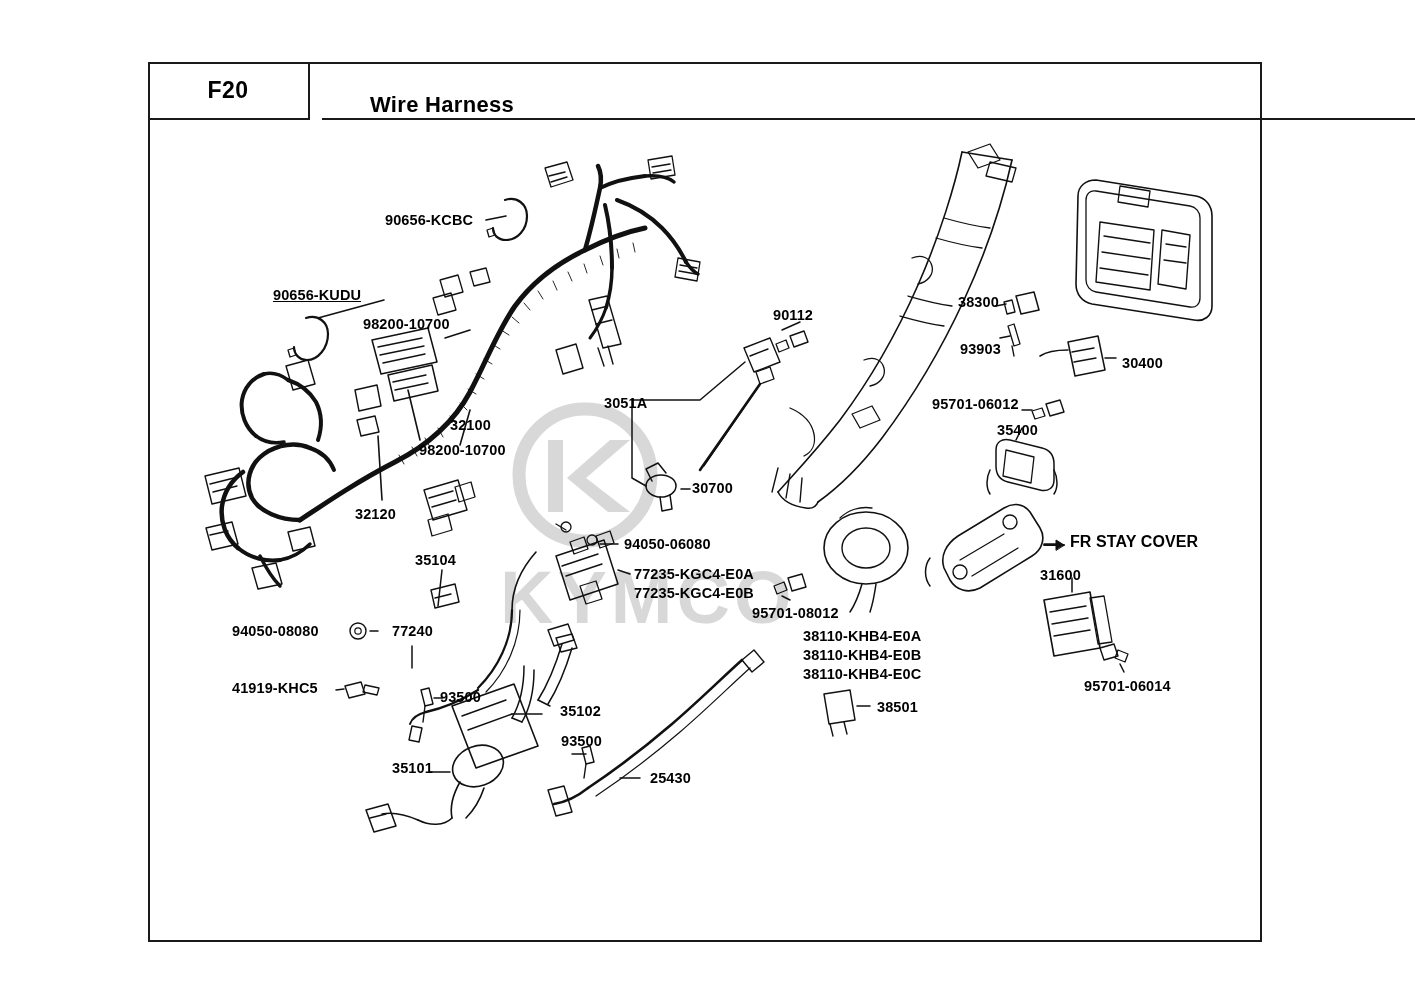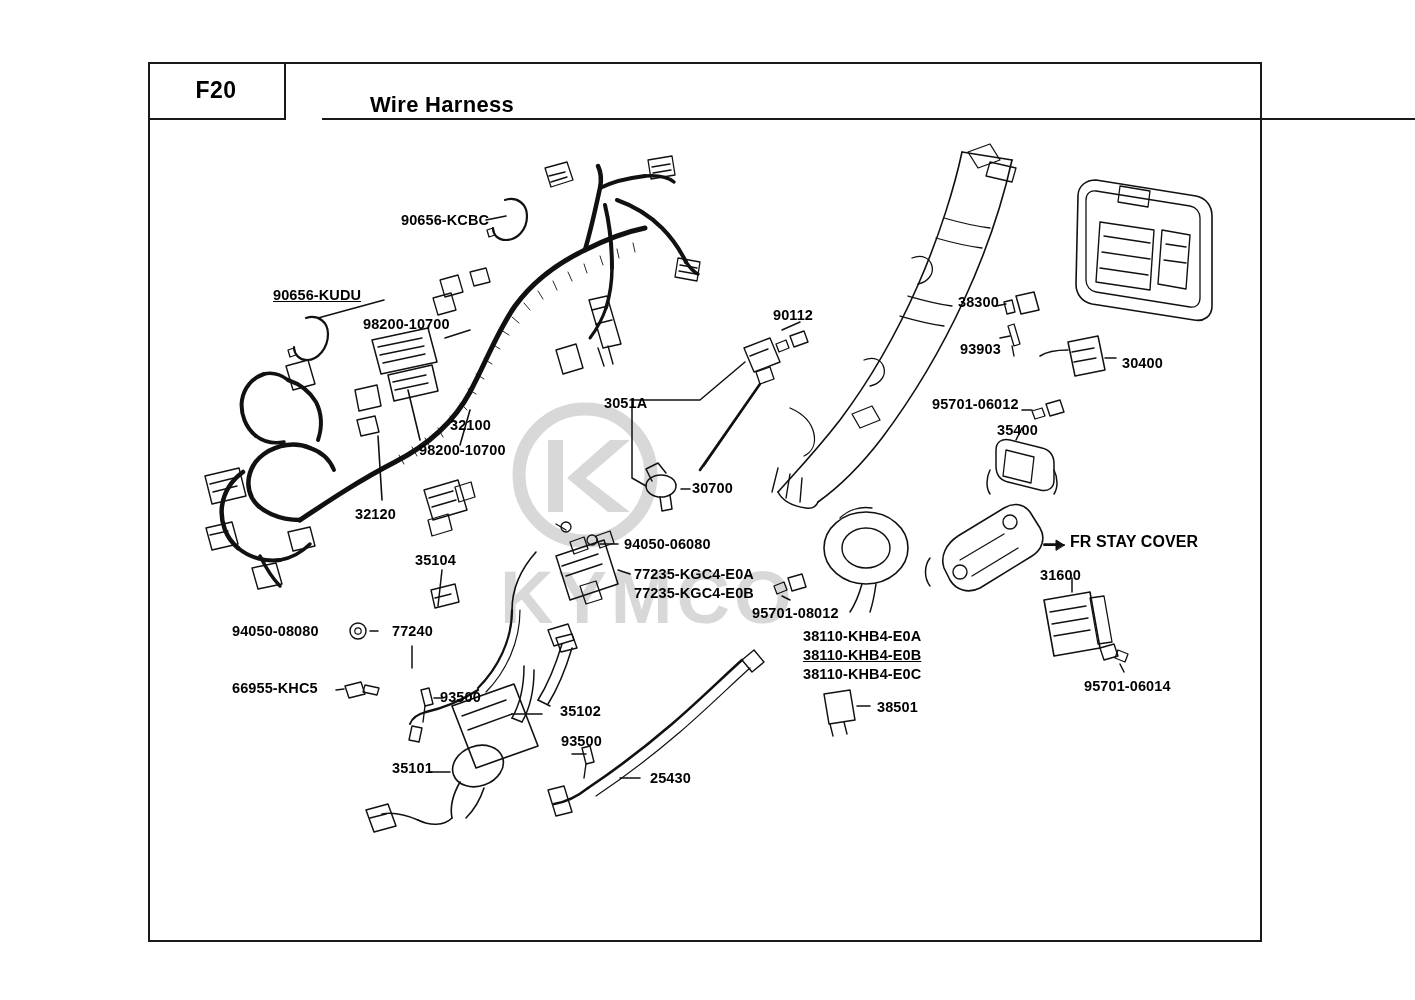--- a/index.html
+++ b/index.html
@@ -28,21 +28,21 @@
     top: 62px;
     width: 1114px;
     height: 880px;
     border: 2px solid #1a1a1a;
     box-sizing: border-box;
   }
   .title-cell {
     position: absolute;
     left: 148px;
     top: 62px;
-    width: 138px;
+    width: 162px;
     height: 58px;
     border-right: 2px solid #1a1a1a;
     border-bottom: 2px solid #1a1a1a;
     box-sizing: border-box;
     display: flex;
     align-items: center;
     justify-content: center;
   }
   .title-code {
     font-size: 23px;
@@ -427,44 +427,44 @@
       <path d="M1100 648 l14 -4 l4 12 l-14 4 z" stroke-width="1.4"></path>
       <path d="M1118 650 l10 4 l-3 8 l-10 -4 z" stroke-width="1.3"></path>
       <path d="M1120 664 L 1124 672" stroke-width="1.5"></path>
 
       <path d="M1044 545 L 1064 545" stroke-width="1.8"></path>
       <path d="M1064 545 l-8 -5 l0 10 z" fill="#111" stroke-width="1"></path>
 
     </g>
   </svg>
 
-  <div class="lbl" style="left:401px; top:211px;">90656-KCBC</div>
+  <div class="lbl" style="left:385px; top:211px;">90656-KCBC</div>
   <div class="lbl" style="left:273px; top:286px;text-decoration:underline;">90656-KUDU</div>
   <div class="lbl" style="left:363px; top:315px;">98200-10700</div>
   <div class="lbl" style="left:419px; top:441px;">98200-10700</div>
   <div class="lbl" style="left:450px; top:416px;">32100</div>
   <div class="lbl" style="left:355px; top:505px;">32120</div>
   <div class="lbl" style="left:415px; top:551px;">35104</div>
   <div class="lbl" style="left:232px; top:622px;">94050-08080</div>
   <div class="lbl" style="left:392px; top:622px;">77240</div>
-  <div class="lbl" style="left:232px; top:679px;">66955-KHC5</div>
+  <div class="lbl" style="left:232px; top:679px;">41919-KHC5</div>
   <div class="lbl" style="left:440px; top:688px;">93500</div>
   <div class="lbl" style="left:392px; top:759px;">35101</div>
   <div class="lbl" style="left:560px; top:702px;">35102</div>
   <div class="lbl" style="left:561px; top:732px;">93500</div>
   <div class="lbl" style="left:650px; top:769px;">25430</div>
   <div class="lbl" style="left:604px; top:394px;">3051A</div>
   <div class="lbl" style="left:773px; top:306px;">90112</div>
   <div class="lbl" style="left:692px; top:479px;">30700</div>
   <div class="lbl" style="left:624px; top:535px;">94050-06080</div>
   <div class="lbl" style="left:634px; top:565px;">77235-KGC4-E0A</div>
   <div class="lbl" style="left:634px; top:584px;">77235-KGC4-E0B</div>
   <div class="lbl" style="left:752px; top:604px;">95701-08012</div>
   <div class="lbl" style="left:803px; top:627px;">38110-KHB4-E0A</div>
-  <div class="lbl" style="left:803px; top:646px;text-decoration:underline;">38110-KHB4-E0B</div>
+  <div class="lbl" style="left:803px; top:646px;">38110-KHB4-E0B</div>
   <div class="lbl" style="left:803px; top:665px;">38110-KHB4-E0C</div>
   <div class="lbl" style="left:877px; top:698px;">38501</div>
   <div class="lbl" style="left:958px; top:293px;">38300</div>
   <div class="lbl" style="left:960px; top:340px;">93903</div>
   <div class="lbl" style="left:1122px; top:354px;">30400</div>
   <div class="lbl" style="left:932px; top:395px;">95701-06012</div>
   <div class="lbl" style="left:997px; top:421px;">35400</div>
   <div class="lbl" style="left:1070px; top:532px; font-size:16px;">FR STAY COVER</div>
   <div class="lbl" style="left:1040px; top:566px;">31600</div>
   <div class="lbl" style="left:1068px; top:677px;margin-left:16px;">95701-06014</div>

